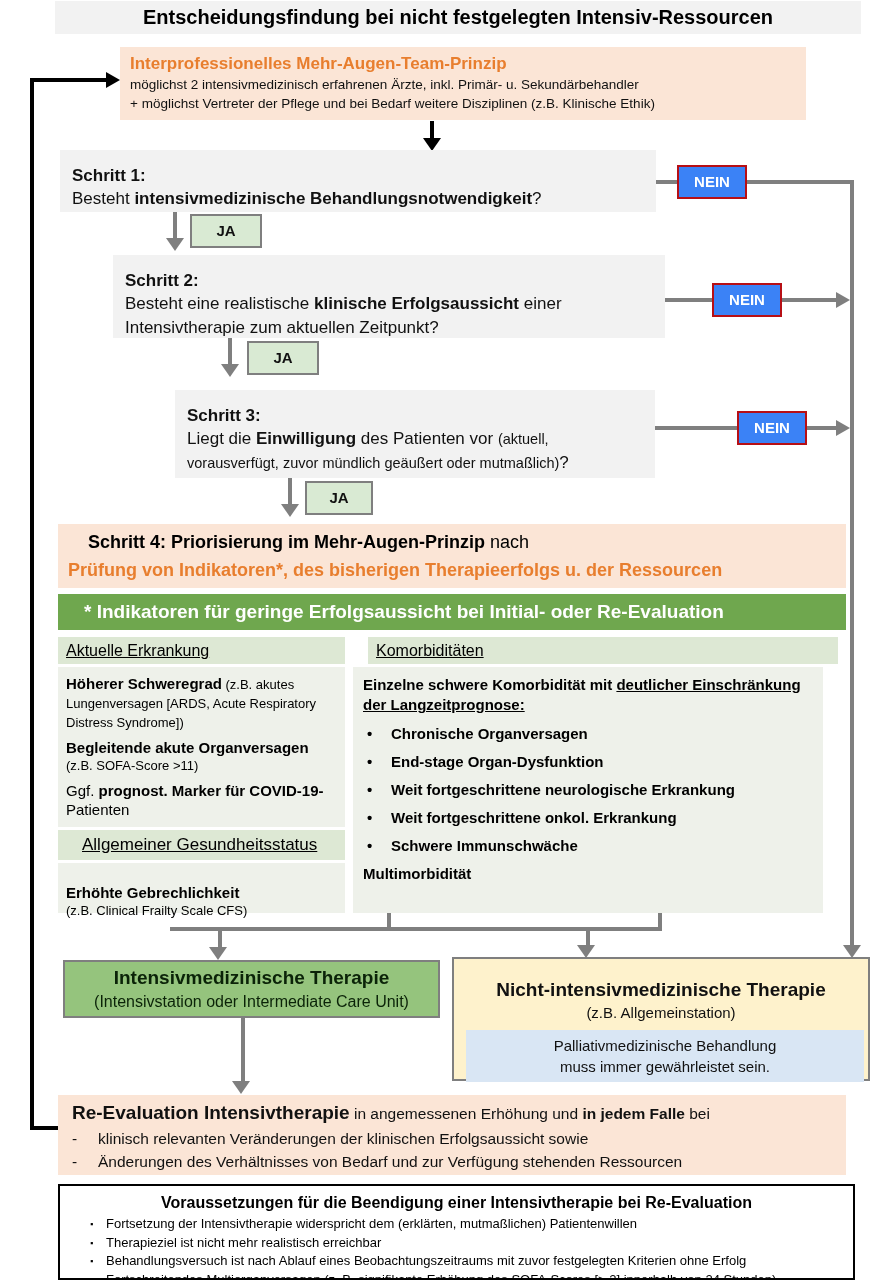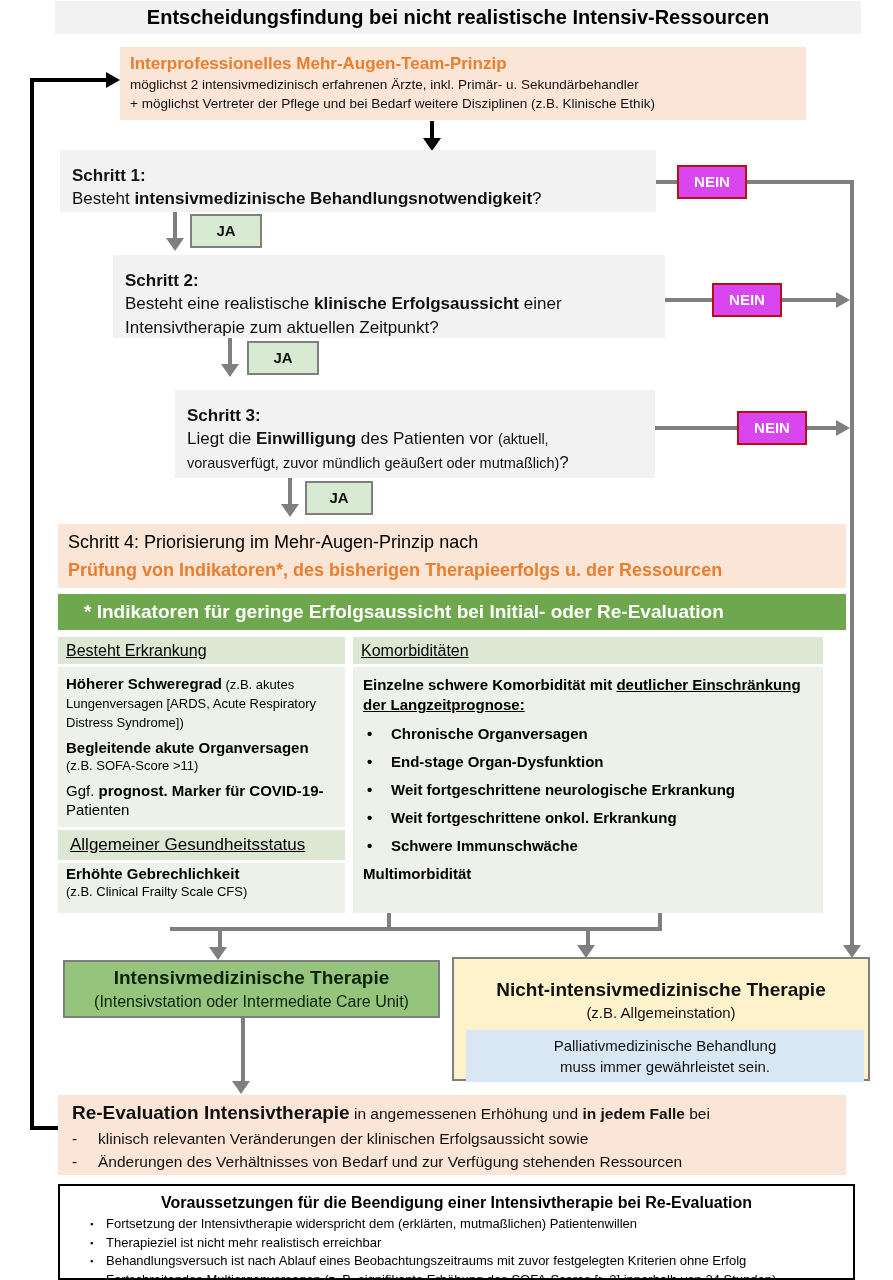--- a/index.html
+++ b/index.html
@@ -32,44 +32,44 @@
   .team-box .ln   { font-size:13.5px; line-height:19px; color:#111; }
 
   
   .step-box { position:absolute; background:#f2f2f2; padding:6px 12px; color:#111; }
   .step-title { font-size:17px; font-weight:bold; line-height:23px;margin-top:8px; }
   .step-q { font-size:17px; line-height:24px; }
   .step-q b { font-weight:bold; }
   .q-small { font-size:14.5px; }
 
   
-  .nein-box { position:absolute; width:70px; height:34px; background:#d946ef; border:2px solid #b70f15;
+  .nein-box { position:absolute; width:70px; height:34px; background:#3b82f6; border:2px solid #b70f15;
               color:#fff; font-size:15px; font-weight:bold; text-align:center; line-height:30px; }
   .ja-box { position:absolute; width:72px; height:34px; background:#d9ead3; border:2px solid #7f7f7f;
             color:#111; font-size:15px; font-weight:bold; text-align:center; line-height:30px; }
 
   
   .step4-box { left:58px; top:524px; width:788px; height:64px; background:#fbe5d6; padding:4px 10px; }
   .step4-box .l1 { font-size:18px; line-height:28px; color:#000; }
-  .step4-box .l1 .b { font-weight:normal; }
+  .step4-box .l1 .b { font-weight:bold;margin-left:20px; }
   .step4-box .l2 { font-size:18px; line-height:28px; font-weight:bold; color:#e87e2e; }
 
   
   .ind-header { left:58px; top:594px; width:788px; height:36px; background:#6fa74e; color:#fff;
                 font-size:19px; font-weight:bold; line-height:36px; padding-left:26px; }
   .col-header { position:absolute; top:637px; height:27px; background:#dde8d4;
                 font-size:16px; line-height:27px; padding-left:8px; color:#000; }
   .col-header span { text-decoration:underline; }
   .col-body { position:absolute; top:667px; height:246px; background:#eef1ea; color:#000; }
   .col-left  { left:58px; width:287px; padding:7px 8px; font-size:15px; }
   .col-right { left:353px; width:470px; padding:8px 10px; font-size:15px; }
   .col-left .item { line-height:19px; margin-bottom:7px; }
   .col-left .item b { font-weight:bold; }
   .col-left .sm { font-size:13px; line-height:17px; }
-  .col-sub { background:#dde8d4; margin:8px -8px 1px -8px; padding:4px 12px; font-size:17px; line-height:22px; border-top:3px solid #fff; border-bottom:3px solid #fff; }
+  .col-sub { background:#dde8d4; margin:8px -8px 20px -8px; padding:4px 24px; font-size:17px; line-height:22px; border-top:3px solid #fff; border-bottom:3px solid #fff; }
   .col-sub span { text-decoration:underline; }
   .col-right .intro { font-weight:bold; line-height:20px; margin-bottom:9px; }
   .col-right .intro .u { text-decoration:underline; }
   .col-right .bullet { position:relative; padding-left:28px; font-weight:bold; line-height:20px; margin-bottom:8px; }
   .col-right .bullet::before { content:"\2022"; position:absolute; left:4px; top:0; font-weight:bold; }
   .col-right .footer { font-weight:bold; line-height:20px; }
 
   
   .icu-box { left:63px; top:960px; width:377px; height:58px; background:#95c47d; border:2px solid #7f7f7f;
              text-align:center; color:#0b2308; padding-top:3px; }
@@ -95,21 +95,21 @@
   .cond-box { left:58px; top:1184px; width:797px; height:96px; background:#fff; border:2px solid #000; padding-top:5px; }
   .cond-box .cond-title { text-align:center; font-size:16px; font-weight:bold; line-height:24px; color:#000; }
   .cond-bullet { position:relative; padding-left:46px; padding-right:8px; font-size:13px; line-height:18.5px; color:#000; }
   .cond-bullet::before { content:"\25AA"; position:absolute; left:30px; top:0; font-size:9px; }
 </style>
 </head>
 <body>
 
 <div id="canvas">
 
-  <div class="abs title-bar">Entscheidungsfindung bei nicht realistische Intensiv-Ressourcen</div>
+  <div class="abs title-bar">Entscheidungsfindung bei nicht festgelegten Intensiv-Ressourcen</div>
 
   <div class="vline blk" style="left:30px; top:78px; width:4px; height:1052px;"></div>
   <div class="hline blk" style="left:30px; top:78px; width:76px; height:4px;"></div>
   <div class="tri-right black" style="left:106px; top:72px;"></div>
   <div class="hline blk" style="left:30px; top:1126px; width:30px; height:4px;"></div>
 
   <div class="abs team-box">
     <div class="head">Interprofessionelles Mehr-Augen-Team-Prinzip</div>
     <div class="ln">möglichst 2 intensivmedizinisch erfahrenen Ärzte, inkl. Primär- u. Sekundärbehandler</div>
     <div class="ln">+ möglichst Vertreter der Pflege und bei Bedarf weitere Disziplinen (z.B. Klinische Ethik)</div>
@@ -162,22 +162,22 @@
   <div class="tri-down" style="left:281px; top:504px;"></div>
   <div class="ja-box" style="left:305px; top:481px; width:68px;">JA</div>
 
   <div class="abs step4-box">
     <div class="l1"><span class="b">Schritt 4: Priorisierung im Mehr-Augen-Prinzip</span><span> nach</span></div>
     <div class="l2">Prüfung von Indikatoren*, des bisherigen Therapieerfolgs u. der Ressourcen</div>
   </div>
 
   <div class="abs ind-header">* Indikatoren für geringe Erfolgsaussicht bei Initial- oder Re-Evaluation</div>
 
-  <div class="col-header" style="left:58px; width:287px;"><span>Besteht Erkrankung</span></div>
-  <div class="col-header" style="left:353px; width:470px;"><span>Komorbiditäten</span></div>
+  <div class="col-header" style="left:58px; width:287px;"><span>Aktuelle Erkrankung</span></div>
+  <div class="col-header" style="left:368px; width:470px;"><span>Komorbiditäten</span></div>
 
   <div class="col-body col-left">
     <div class="item"><b>Höherer Schweregrad</b><span class="sm"> (z.B. akutes Lungenversagen [ARDS, Acute Respiratory Distress Syndrome])</span></div>
     <div class="item"><b>Begleitende akute Organversagen</b><div class="sm">(z.B. SOFA-Score  &gt;11)</div></div>
     <div class="item"><span>Ggf. </span><b>prognost. Marker für COVID-19-</b><span>Patienten</span></div>
     <div class="col-sub"><span>Allgemeiner Gesundheitsstatus</span></div>
     <div class="item"><b>Erhöhte Gebrechlichkeit</b><div class="sm">(z.B. Clinical Frailty Scale CFS)</div></div>
   </div>
 
   <div class="col-body col-right">

